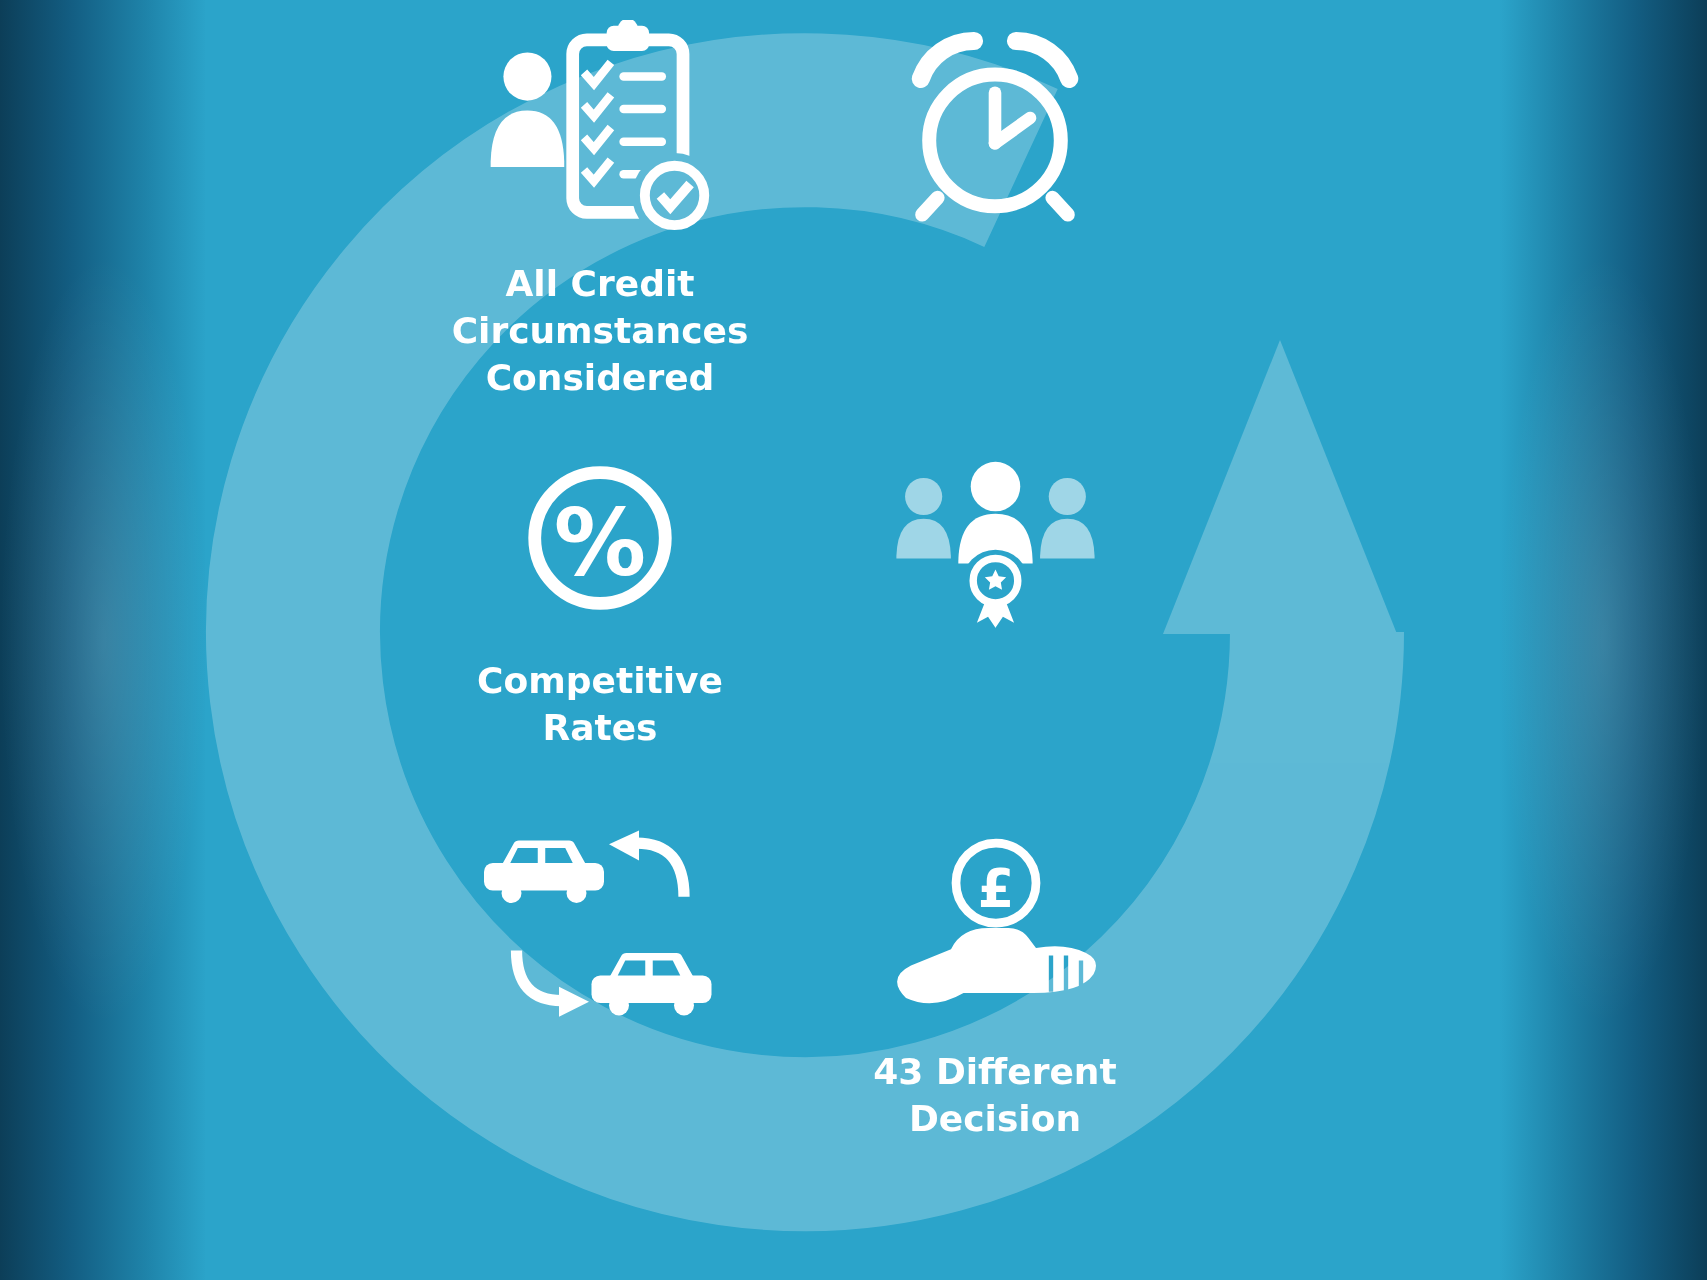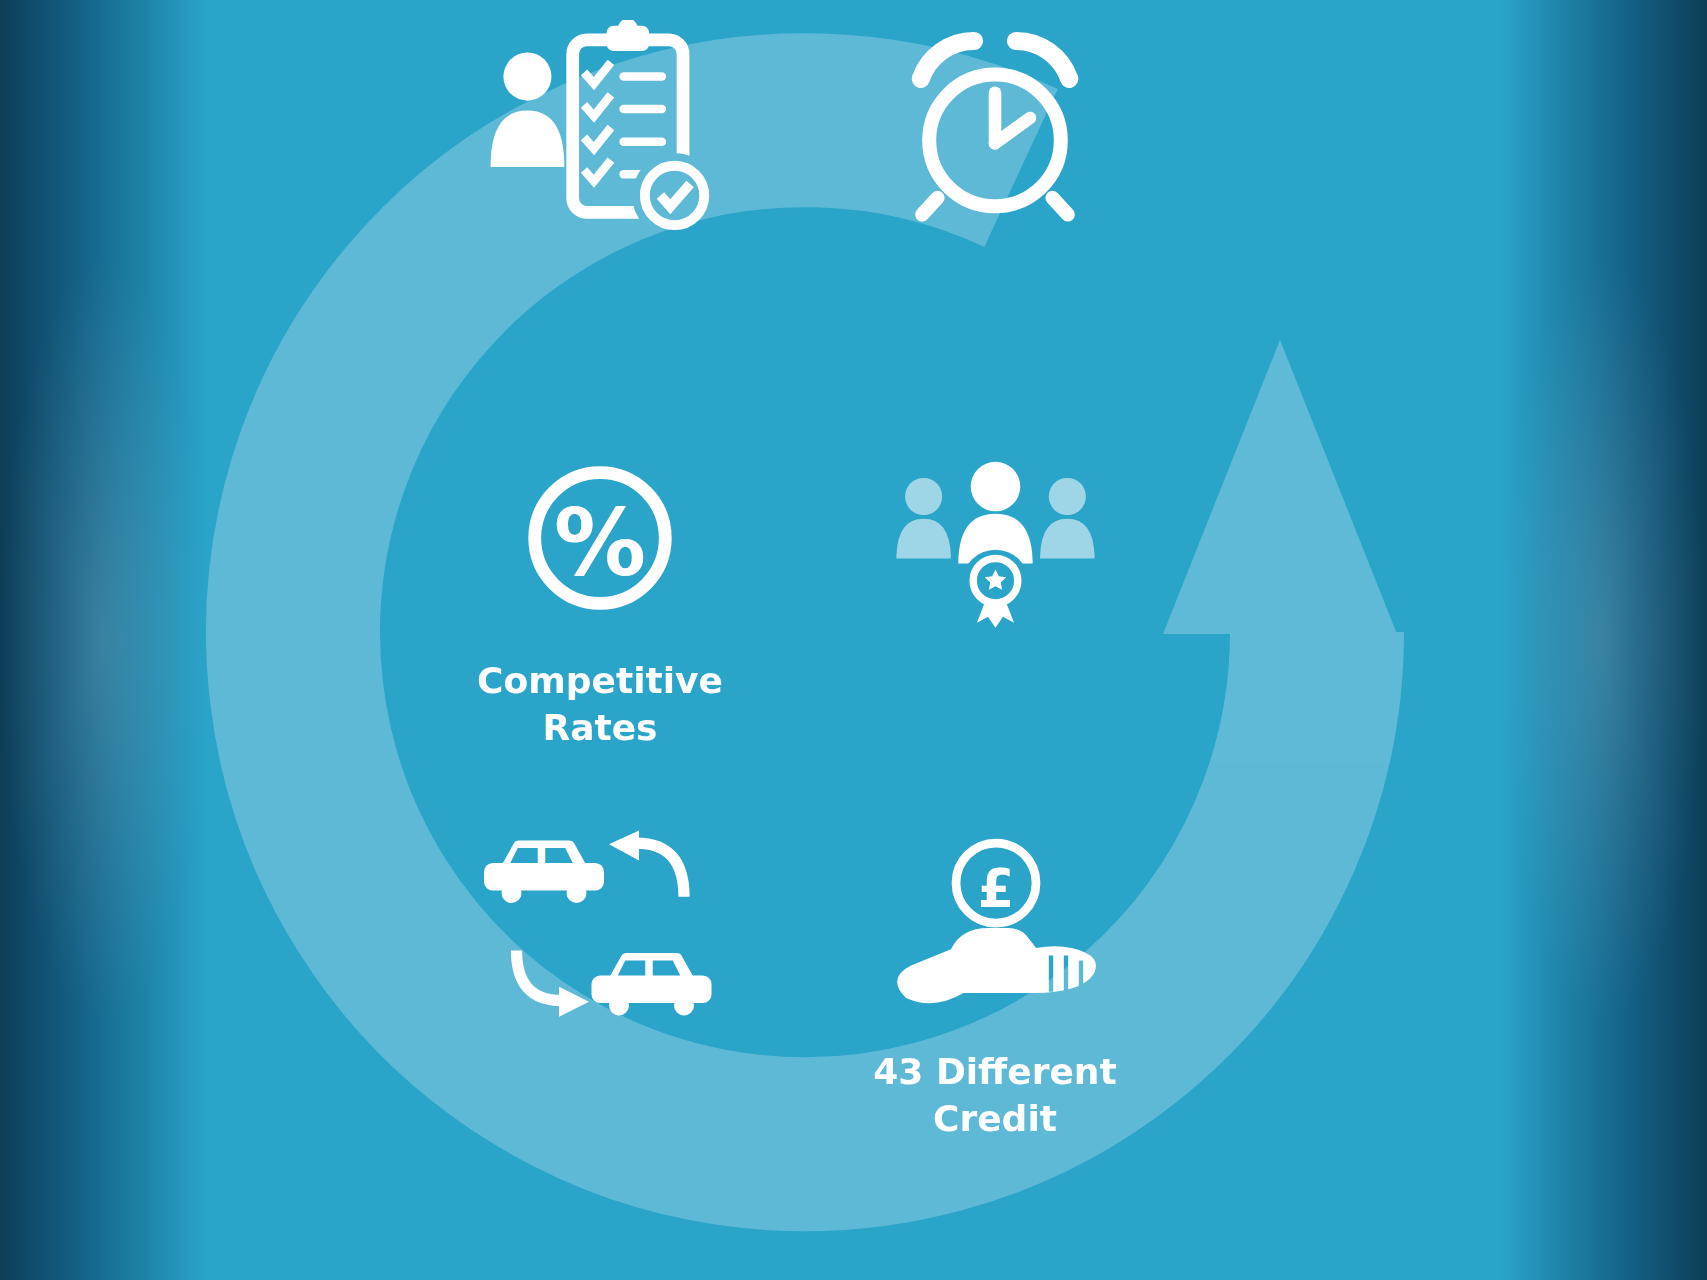--- a/index.html
+++ b/index.html
@@ -67,20 +67,25 @@
             </g>
           </g>
           <rect x="86" y="4" width="30" height="18" rx="5" fill="#fff"></rect>
           <circle cx="101" cy="6" r="7" fill="#fff"></circle>
           <g>
             <circle cx="134" cy="124" r="21" fill="none" stroke="#fff" stroke-width="7"></circle>
             <path d="M124,124 l7,8 14,-16" stroke="#fff" stroke-width="7" fill="none"></path>
           </g>
         </svg>
       </div>
+      <div class="label">
+        <div>All Credit</div>
+        <div>Circumstances</div>
+        <div>Considered</div>
+      </div>
     </div>
 
     <div class="feature f2">
       <div class="icon">
         <svg height="210" viewBox="0 0 150 150">
           <circle cx="75" cy="86" r="47" fill="none" stroke="#fff" stroke-width="10"></circle>
           <path d="M22,42 A40,40 0 0 1 60,15" stroke="#fff" stroke-width="13" fill="none" stroke-linecap="round"></path>
           <path d="M128,42 A40,40 0 0 0 90,15" stroke="#fff" stroke-width="13" fill="none" stroke-linecap="round"></path>
           <path d="M34,127 L23,139" stroke="#fff" stroke-width="10" stroke-linecap="round"></path>
           <path d="M116,127 L127,139" stroke="#fff" stroke-width="10" stroke-linecap="round"></path>
@@ -194,18 +199,18 @@
           </defs>
           <g>
             <circle cx="88" cy="44" r="32" fill="none" stroke="#fff" stroke-width="7"></circle>
             <text x="88" y="48" font-size="42" fill="#fff" text-anchor="middle" dominant-baseline="central">£</text>
           </g>
           <path fill="#fff" mask="url(#handcut)" d="M16,136 Q0,120 20,110 L52,97 Q60,80 82,80 L98,80 Q108,80 114,88 L120,96 Q144,92 160,100 Q172,106 166,117 Q156,132 118,132 L62,132 Q38,146 16,136 Z"></path>
         </svg>
       </div>
       <div class="label">
         <div>43 Different</div>
-        <div>Credit</div>
+        <div>Decision</div>
       </div>
     </div>
 
   </div>
 </div>
 
 </body></html>

